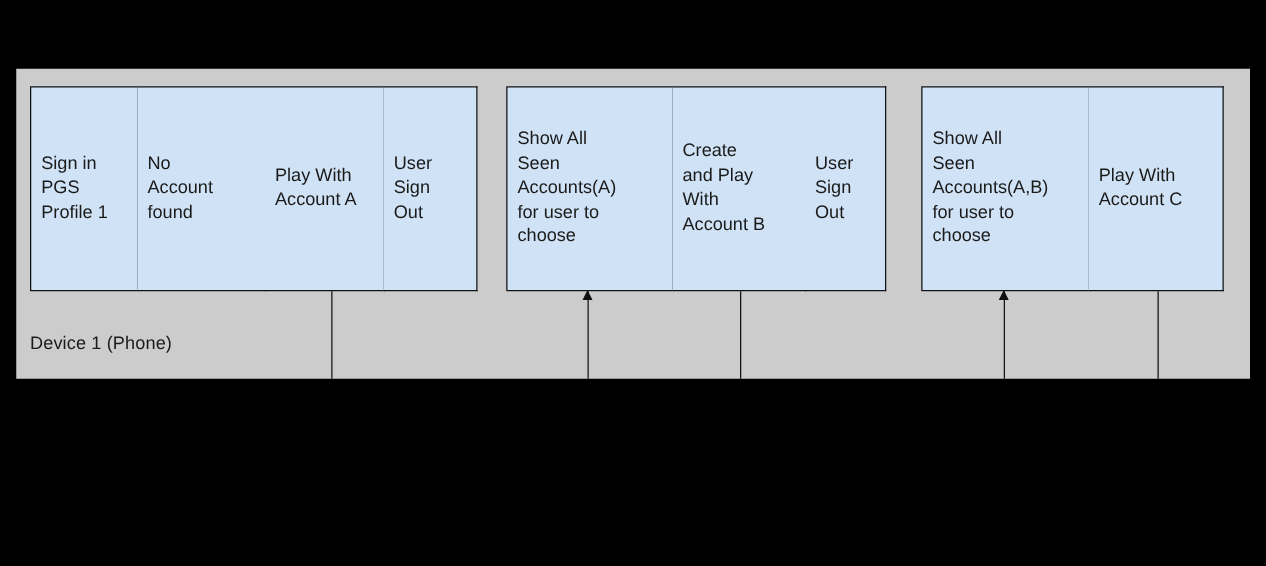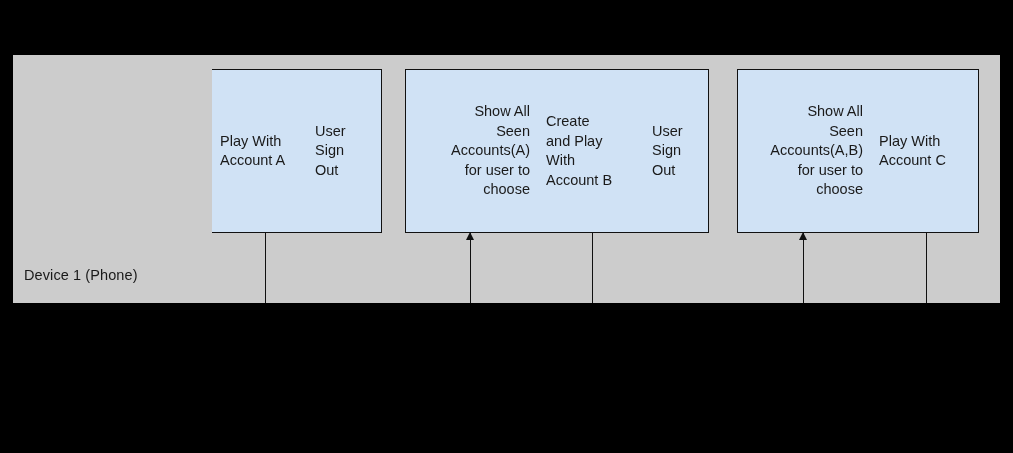--- a/index.html
+++ b/index.html
@@ -61,21 +61,21 @@
     line-height: 19.5px;
   }
   .step .txt {
     display: block;
     width: 100%;
     padding: 0 8px;
     box-sizing: border-box;
     white-space: pre-line;
   }
   .step.left .txt  { text-align: left; }
-  .step.center .txt{ text-align: right; }
+  .step.center .txt{ text-align: left; }
 
   
   .step.joinleft { border-left-width: 0; }
 
   
   .lifeline {
     position: absolute;
     width: 0;
     border-left: 1.4px solid #101010;
   }
@@ -90,20 +90,30 @@
 </style>
 </head>
 <body>
 
 <div id="canvas">
 
   <div class="lane">
     <div class="lane-label">Device 1 (Phone)</div>
   </div>
 
+  <div class="step left" style="left:24px;  width:87px;">
+    <span class="txt">Sign in
+PGS
+Profile 1</span>
+  </div>
+  <div class="step left joinleft" style="left:110px; width:103px;">
+    <span class="txt">No
+Account
+found</span>
+  </div>
   <div class="step left joinleft" style="left:212px; width:96px;">
     <span class="txt">Play With
 Account A</span>
   </div>
   <div class="step left joinleft" style="left:307px; width:75px;">
     <span class="txt">User
 Sign
 Out</span>
   </div>
 

